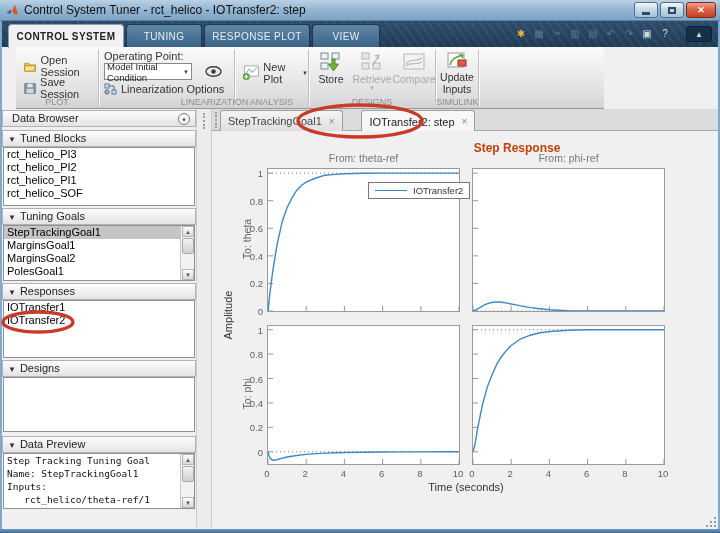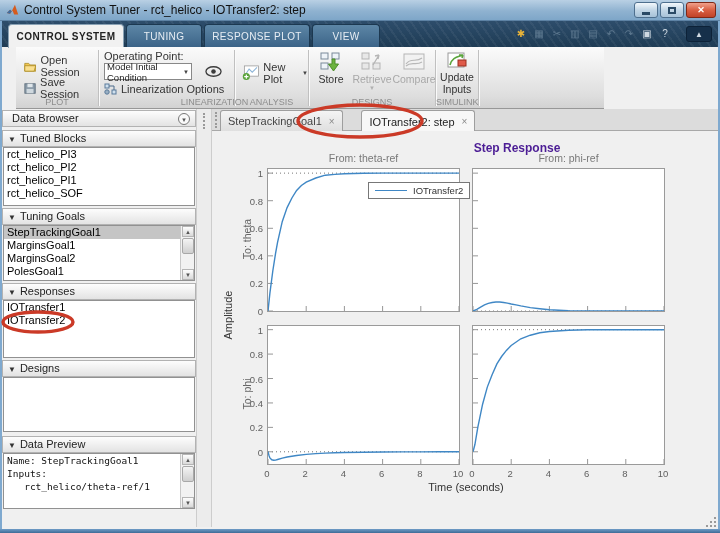--- a/index.html
+++ b/index.html
@@ -108,21 +108,21 @@
   
   .docbar { position:absolute; left:212px; top:109px; width:506px; height:22px; background:#dcdcdc; border-bottom:1px solid #a8a8a8; }
   .doctab {
     position:absolute; top:1px; height:21px; border:1px solid #9e9e9e; border-bottom:none;
     border-radius:3px 3px 0 0; display:flex; align-items:center; gap:7px; padding:0 7px;
     font-size:11px; color:#444; background:linear-gradient(#f4f4f4,#dfdfdf); cursor:default;
   }
   .doctab.active { background:#f7f7f7; color:#222; height:22px; }
   .doctab .x { font-size:10px; color:#8a8a8a; cursor:default; }
   .canvas { position:absolute; left:212px; top:131px; width:506px; height:396px; background:#f0f0f0; }
-  .chart-title { position:absolute; font-size:12px; font-weight:bold; color:#4c1d95; text-align:center; }
+  .chart-title { position:absolute; font-size:12px; font-weight:bold; color:#c2410c; text-align:center; }
   .col-label { position:absolute; font-size:10.5px; color:#787878; text-align:center; }
   .row-label, .amp-label, .time-label { position:absolute; font-size:10.5px; color:#666; text-align:center; }
   .amp-label { color:#333; font-size:11px; }
   .time-label { color:#333; font-size:11px; }
   .rot { transform:rotate(-90deg); }
   .axes-box { position:absolute; background:#fff; border:1px solid #9a9a9a; }
   .tick-label { position:absolute; font-size:9.5px; color:#606060; }
   .legend {
     position:absolute; background:#fff; border:1px solid #777; display:flex; align-items:center;
     padding:0 6px; gap:6px; font-size:9.5px; color:#333;
@@ -309,20 +309,21 @@
       </div>
       <div class="panel-head" style="top: 174px;"><span class="tri">▼</span>Responses</div>
       <div class="listbox" style="top: 191px; height: 58px;">
         <div class="list-item">IOTransfer1</div>
         <div class="list-item">IOTransfer2</div>
       </div>
       <div class="panel-head" style="top: 251px;"><span class="tri">▼</span>Designs</div>
       <div class="listbox" style="top: 268px; height: 55px;"></div>
       <div class="panel-head" style="top: 327px;"><span class="tri">▼</span>Data Preview</div>
       <div class="listbox" style="top: 344px; height: 56px;">
+        <div class="mono-item list-item">Step Tracking Tuning Goal</div>
         <div class="mono-item list-item">Name: StepTrackingGoal1</div>
         <div class="mono-item list-item">Inputs:</div>
         <div class="mono-item list-item">   rct_helico/theta-ref/1</div>
         <div class="vscroll">
           <div class="vs-btn" style="top: 0px;">▲</div>
           <div class="vs-btn" style="bottom: 0px;">▼</div>
           <div class="vs-thumb" style="top: 12px; height: 16px;"></div>
         </div>
       </div>
     </div>

